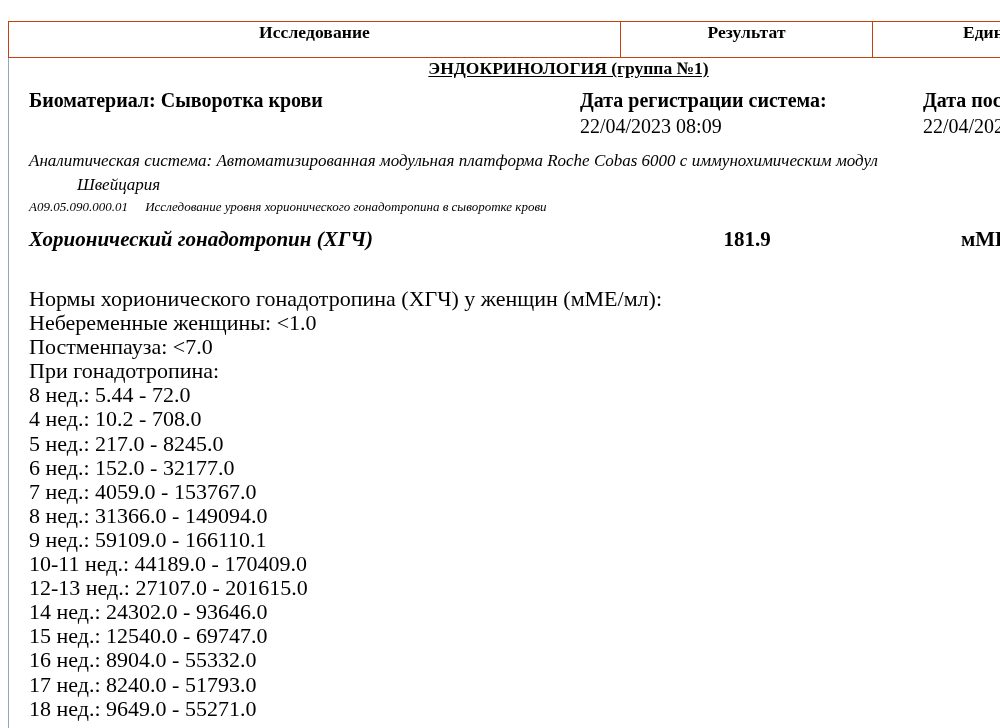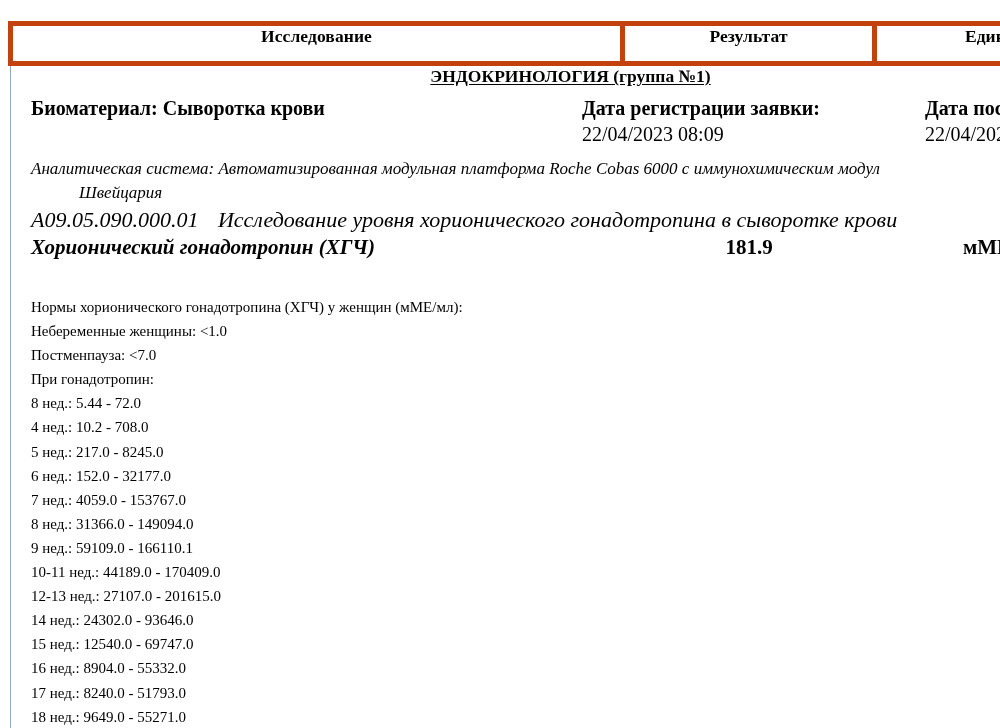--- a/index.html
+++ b/index.html
@@ -31,21 +31,21 @@
     position: absolute;
     left: 8px;
     top: 21px;
     width: 1120px;           
     border-collapse: collapse;
     table-layout: fixed;
   }
 
   .report-table td,
   .report-table th {
-    border: 5px solid #c2410c;
+    border: 1px solid #c2410c;
     padding: 0;
     vertical-align: top;
   }
 
   
   .col-study  { width: 612px; }
   .col-result { width: 252px; }
   .col-units  { width: 256px; }
 
   
@@ -123,21 +123,21 @@
     font-size: 17px;
     line-height: 1.42;
     white-space: nowrap;
   }
   .analyser .l2 { display: block; margin-left: 48px; }
 
   .test-code {
     left: 20px;
     top: 120px;
     font-style: italic;
-    font-size: 22px;
+    font-size: 13px;
   }
   .test-code .code { margin-right: 14px; }
 
   .result-name {
     left: 20px;
     top: 148px;
     font-weight: bold;
     font-size: 21px;
     font-style: italic;
   }
@@ -154,21 +154,21 @@
     top: 148px;
     width: 256px;
     text-align: center;
     font-weight: bold;
     font-size: 21px;
   }
 
   .norms {
     left: 20px;
     top: 208px;
-    font-size: 15px;
+    font-size: 22px;
     line-height: 24.1px;
   }
   .norms .nline { display: block; white-space: nowrap; }
 </style>
 </head>
 <body>
 
 <div class="page">
 
   <table class="report-table">
@@ -195,21 +195,21 @@
 
       <tr class="body-row">
         <td class="body-cell" colspan="3">
 
           <div class="abs biomaterial">
             <span class="lbl">Биоматериал:</span>
             <span class="val">Сыворотка крови</span>
           </div>
 
           <div class="abs date-block date-reg">
-            <span class="d-label">Дата регистрации заявки:</span>
+            <span class="d-label">Дата регистрации система:</span>
             <span class="d-value">22/04/2023 08:09</span>
           </div>
 
           <div class="abs date-block date-rcv">
             <span class="d-label">Дата пост</span>
             <span class="d-value">22/04/2023</span>
           </div>
 
           <div class="abs analyser">
             <span>Аналитическая система: Автоматизированная модульная платформа Roche Cobas 6000 с иммунохимическим модул</span>
@@ -222,21 +222,21 @@
           </div>
 
           <div class="abs result-name">Хорионический гонадотропин (ХГЧ)</div>
           <div class="abs result-value">181.9</div>
           <div class="abs result-units">мМЕ/мл</div>
 
           <div class="abs norms">
             <span class="nline">Нормы хорионического гонадотропина (ХГЧ) у женщин (мМЕ/мл):</span>
             <span class="nline">Небеременные женщины: &lt;1.0</span>
             <span class="nline">Постменпауза: &lt;7.0</span>
-            <span class="nline">При гонадотропин:</span>
+            <span class="nline">При гонадотропина:</span>
             <span class="nline">8 нед.: 5.44 - 72.0</span>
             <span class="nline">4 нед.: 10.2 - 708.0</span>
             <span class="nline">5 нед.: 217.0 - 8245.0</span>
             <span class="nline">6 нед.: 152.0 - 32177.0</span>
             <span class="nline">7 нед.: 4059.0 - 153767.0</span>
             <span class="nline">8 нед.: 31366.0 - 149094.0</span>
             <span class="nline">9 нед.: 59109.0 - 166110.1</span>
             <span class="nline">10-11 нед.: 44189.0 - 170409.0</span>
             <span class="nline">12-13 нед.: 27107.0 - 201615.0</span>
             <span class="nline">14 нед.: 24302.0 - 93646.0</span>

